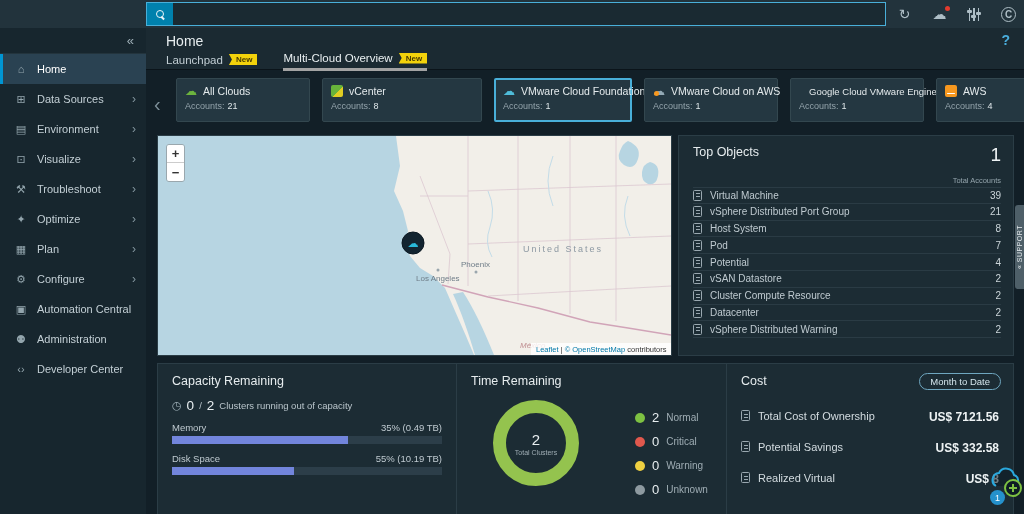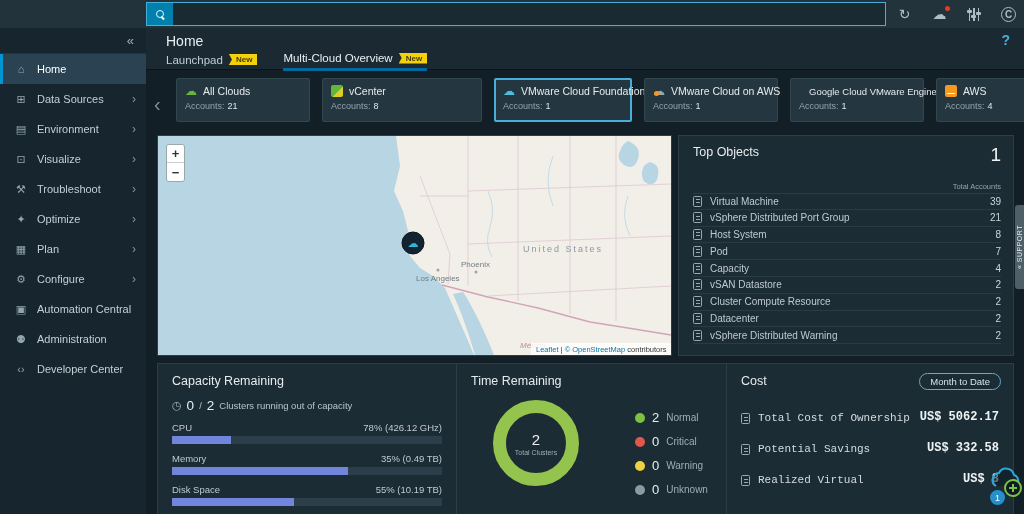--- a/index.html
+++ b/index.html
@@ -33,21 +33,21 @@
   .nav-item.active { background:#2a4252; color:#fff; }
   .nav-item.active::before { content:""; position:absolute; left:0; top:0; bottom:0; width:3px; background:#0095d3; }
 
   
   .content { position:absolute; left:146px; top:28px; width:878px; height:486px; background:#121f27; }
   .cheader { position:absolute; left:0; top:0; width:100%; height:42px; background:#1b2a32; border-bottom:1px solid #0b141a; }
   .page-title { position:absolute; left:20px; top:5px; font-size:14px; color:#e8eef0; }
   .help { position:absolute; right:14px; top:4px; color:#4aaedd; font-size:14px; font-weight:bold; cursor:pointer; }
   .tabs { position:absolute; left:20px; top:24px; display:flex; gap:26px; }
   .tab { display:flex; align-items:center; gap:6px; font-size:11.5px; color:#c2ced4; padding-bottom:4px; cursor:pointer; }
-  .tab.active { color:#e9eff1; border-bottom:3px solid #0369a1; }
+  .tab.active { color:#e9eff1; border-bottom:3px solid #a3a3a3; }
   .newbadge { background:#f3d20b; color:#4a3c00; font-size:8px; font-weight:bold; padding:1px 5px 1px 7px; clip-path:polygon(0 0,100% 0,100% 100%,0 100%,3px 50%); }
 
   
   .cards-strip { position:absolute; left:0; top:43px; width:100%; height:63px; }
   .scroll-chev { position:absolute; top:22px; font-size:20px; color:#7d8f99; cursor:pointer; }
   .cards { position:absolute; left:30px; top:7px; display:flex; gap:12px; }
   .card { height:44px; background:#243741; border:1px solid #33474f; border-radius:2px; padding:6px 8px; cursor:pointer; }
   .card.selected { border:2px solid #49afd9; padding:5px 7px; }
   .card .crow { display:flex; align-items:center; gap:6px; font-size:10.5px; color:#e4eaec; white-space:nowrap; }
   .card .acc { margin-top:4px; font-size:9px; color:#94a4ac; }
@@ -70,21 +70,21 @@
   .map-panel svg { display:block; }
   .zoomctl { position:absolute; left:8px; top:8px; width:19px; border:1px solid #9aa7ad; border-radius:3px; overflow:hidden; z-index:5; }
   .zoomctl div { height:18px; background:#fff; color:#333; font-size:13px; font-weight:bold; display:flex; align-items:center; justify-content:center; cursor:pointer; }
   .zoomctl div:first-child { border-bottom:1px solid #ccc; }
 
   
   .to-head { display:flex; padding:9px 12px 2px 14px; }
   .to-title { font-size:12.5px; color:#e6ecee; }
   .to-total { margin-left:auto; text-align:right; }
   .to-total .num { font-size:19px; color:#eef3f4; line-height:1; }
-  .to-total .lbl { font-size:7.5px; color:#94a4ac; margin-top:18px; }
+  .to-total .lbl { font-size:7.5px; color:#94a4ac; margin-top:12px; }
   .to-rows { padding:0 12px 0 14px; }
   .to-row { display:flex; align-items:center; height:16.8px; border-bottom:1px solid #2a3b44; font-size:10px; color:#bfcad0; }
   .to-row:first-child { border-top:1px solid #2a3b44; }
   .licon { width:9px; height:11px; border:1px solid #9aa8b0; border-radius:1.5px; margin-right:8px; position:relative; flex:none; }
   .licon::after { content:""; position:absolute; left:1.5px; top:2.5px; right:1.5px; height:1px; background:#9aa8b0; box-shadow:0 3px 0 #9aa8b0; }
   .to-row .val { margin-left:auto; color:#ccd6da; }
 
   
   .bsec { padding:10px 14px; position:relative; }
   .bsec + .bsec { border-left:1px solid #2b3d46; }
@@ -107,21 +107,21 @@
   .donut-center .dl { font-size:7px; color:#9fadb4; margin-top:1px; }
   .tlegend { position:absolute; left:178px; top:46px; display:flex; flex-direction:column; gap:9px; }
   .tlegend .trow { display:flex; align-items:center; gap:7px; }
   .tlegend .tdot { width:10px; height:10px; border-radius:50%; }
   .tlegend .tnum { font-size:13px; color:#e8eef0; }
   .tlegend .tlbl { font-size:10px; color:#9fadb4; }
 
   .cost { flex:1; }
   .pill { position:absolute; right:12px; top:9px; border:1px solid #6fa7c0; border-radius:10px; color:#d4e5ec; font-size:9.5px; padding:2px 10px; background:transparent; cursor:pointer; font-family:inherit; }
   .cost-rows { margin-top:22px; display:flex; flex-direction:column; gap:17px; }
-  .cost-row { display:flex; align-items:flex-end; font-size:11px; color:#d3dce0;font-family:Liberation Mono, monospace; }
+  .cost-row { display:flex; align-items:flex-start; font-size:11px; color:#d3dce0; }
   .cost-row .cval { margin-left:auto; font-size:12px; color:#eef3f4; font-weight:bold; }
 
   
   .support { position:absolute; right:0; top:205px; width:9px; height:84px; background:#4e5f68; border-radius:3px 0 0 3px; display:flex; align-items:center; justify-content:center; cursor:pointer; z-index:40; }
   .support span { writing-mode:vertical-rl; transform:rotate(180deg); font-size:7px; color:#e3e9ec; letter-spacing:.5px; }
 
   
   .fab { position:absolute; left:986px; top:464px; width:38px; height:40px; z-index:50; cursor:pointer; }
   .fab-badge { position:absolute; left:4px; top:26px; width:15px; height:15px; background:#2591cc; color:#fff; border-radius:50%; font-size:9px; display:flex; align-items:center; justify-content:center; }
 </style>
@@ -336,21 +336,21 @@
           <span>Host System</span>
           <span class="val">8</span>
         </div>
       <div class="to-row">
           <span class="licon"></span>
           <span>Pod</span>
           <span class="val">7</span>
         </div>
       <div class="to-row">
           <span class="licon"></span>
-          <span>Capacity</span>
+          <span>Potential</span>
           <span class="val">4</span>
         </div>
       <div class="to-row">
           <span class="licon"></span>
           <span>vSAN Datastore</span>
           <span class="val">2</span>
         </div>
       <div class="to-row">
           <span class="licon"></span>
           <span>Cluster Compute Resource</span>
@@ -375,29 +375,20 @@
       <div class="sec-title">Capacity Remaining</div>
       <div class="cap-summary">
         <span class="clock">◷</span>
         <span class="big">0</span>
         <span>/</span>
         <span class="big">2</span>
         <span>Clusters running out of capacity</span>
       </div>
       <div class="bar-row">
         <div class="bar-labels">
-            <span>CPU</span>
-            <span class="bval">78% (426.12 GHz)</span>
-          </div>
-        <div class="bar-track">
-            <div class="bar-fill" style="width: 22%;"></div>
-          </div>
-      </div>
-      <div class="bar-row">
-        <div class="bar-labels">
             <span>Memory</span>
             <span class="bval">35% (0.49 TB)</span>
           </div>
         <div class="bar-track">
             <div class="bar-fill" style="width: 65%;"></div>
           </div>
       </div>
       <div class="bar-row">
         <div class="bar-labels">
             <span>Disk Space</span>
@@ -443,21 +434,21 @@
       </div>
     </div>
 
     <div class="bsec cost">
       <div class="sec-title">Cost</div>
       <button class="pill">Month to Date</button>
       <div class="cost-rows">
         <div class="cost-row">
             <span class="licon"></span>
             <span>Total Cost of Ownership</span>
-            <span class="cval">US$ 5062.17</span>
+            <span class="cval">US$ 7121.56</span>
           </div>
         <div class="cost-row">
             <span class="licon"></span>
             <span>Potential Savings</span>
             <span class="cval">US$ 332.58</span>
           </div>
         <div class="cost-row">
             <span class="licon"></span>
             <span>Realized Virtual</span>
             <span class="cval">US$ 8</span>

